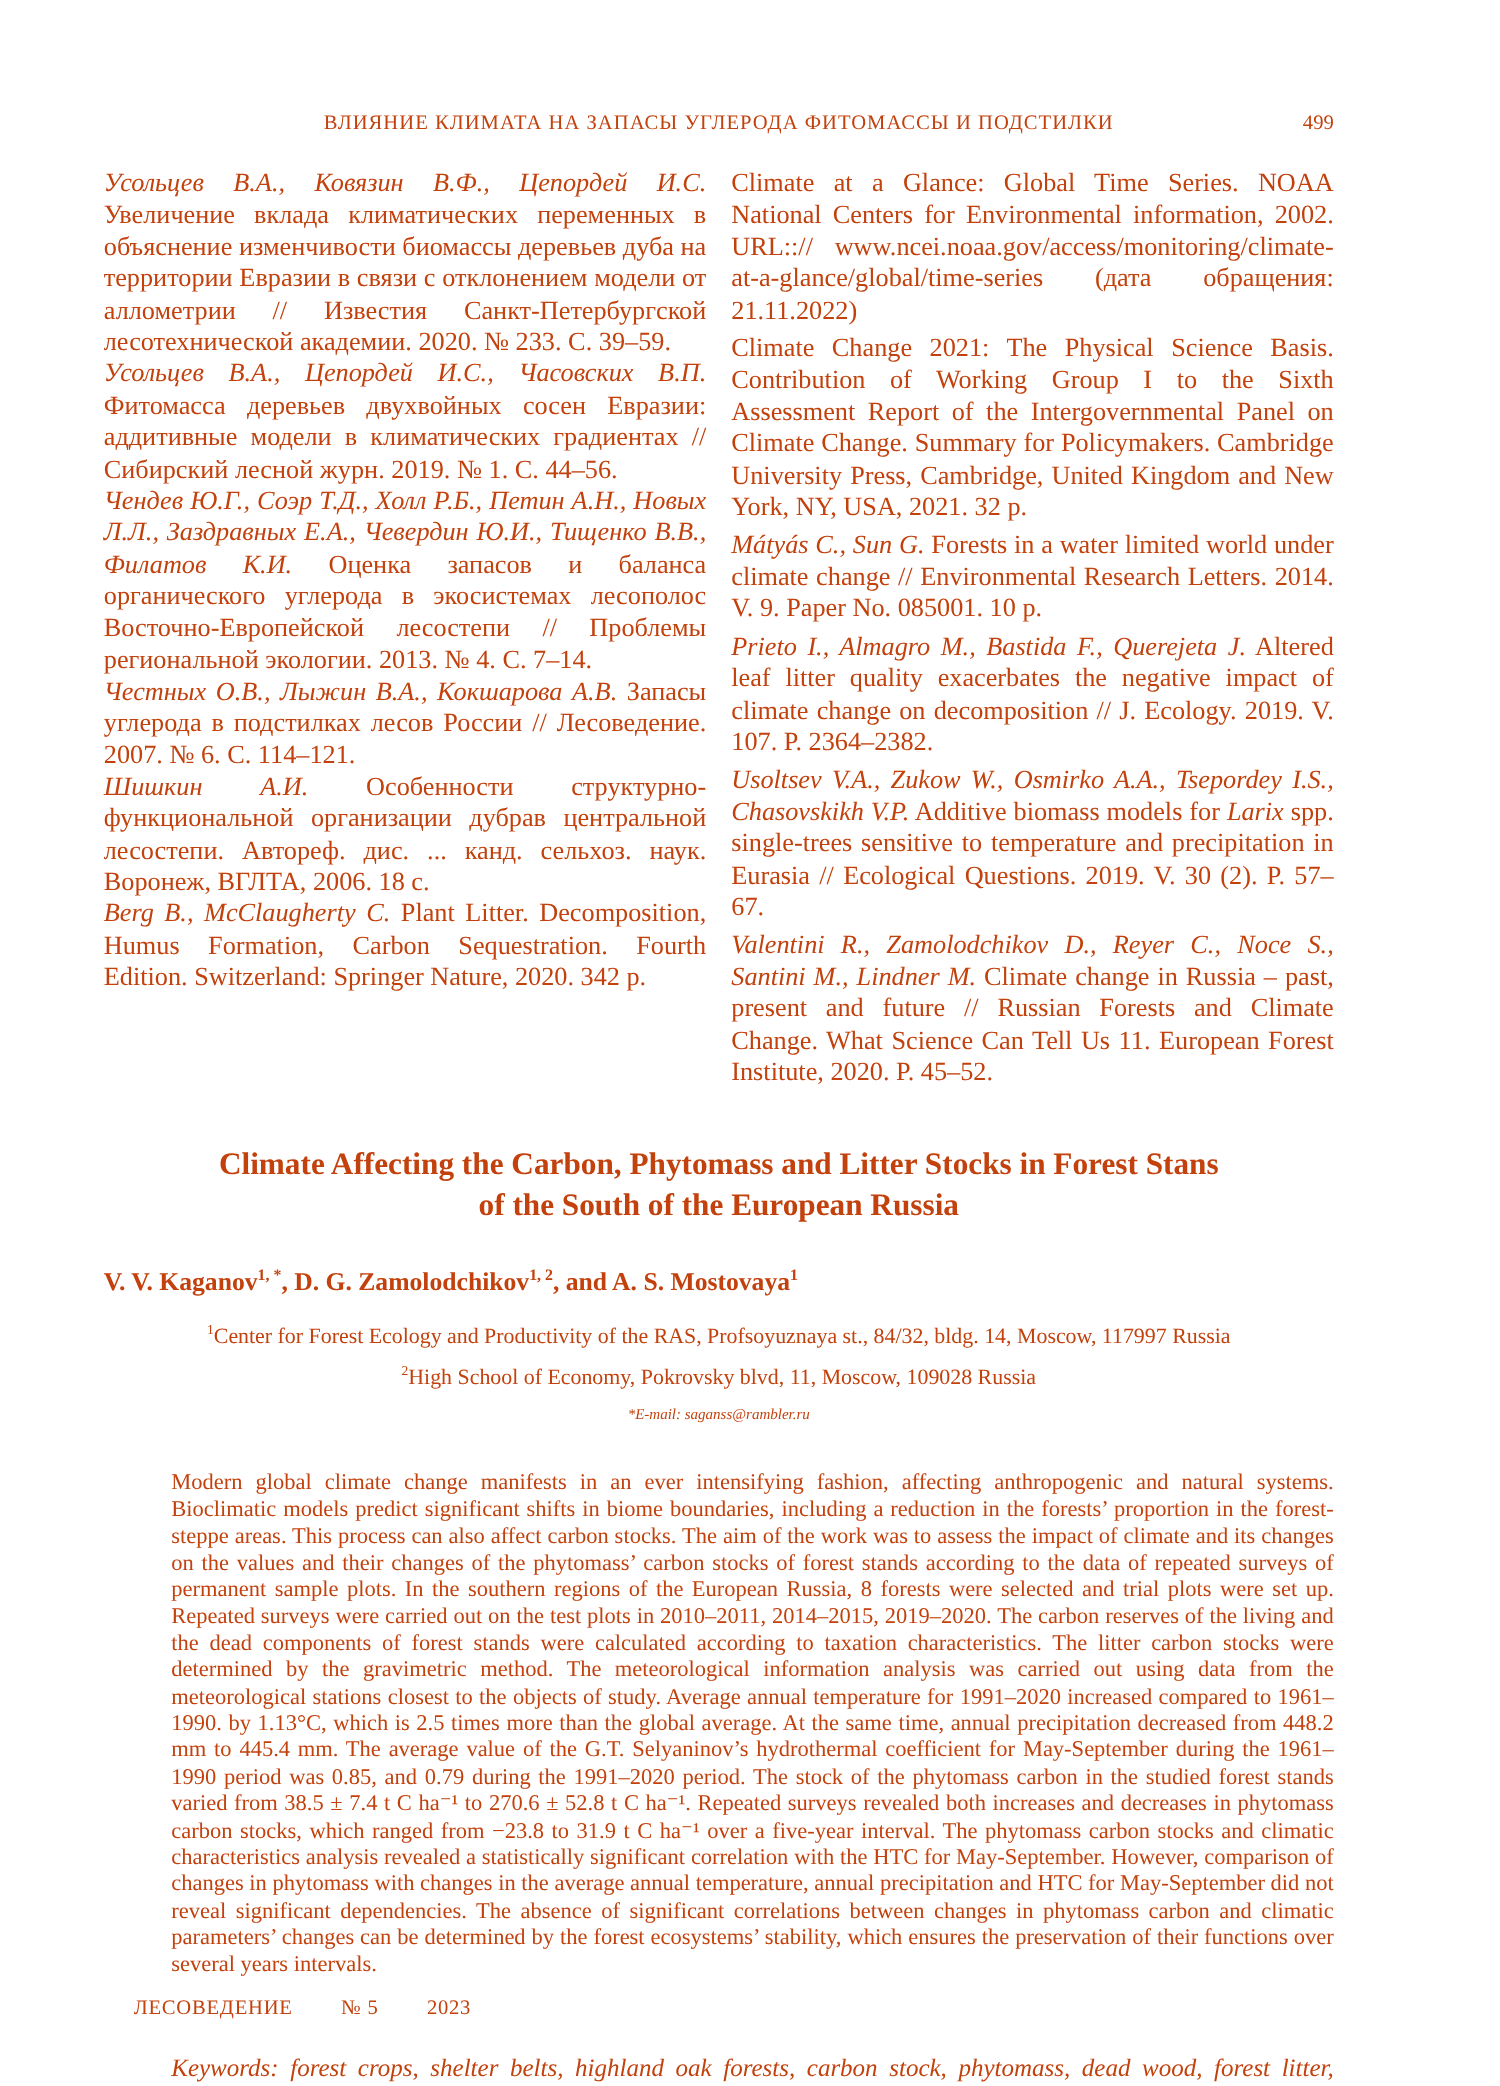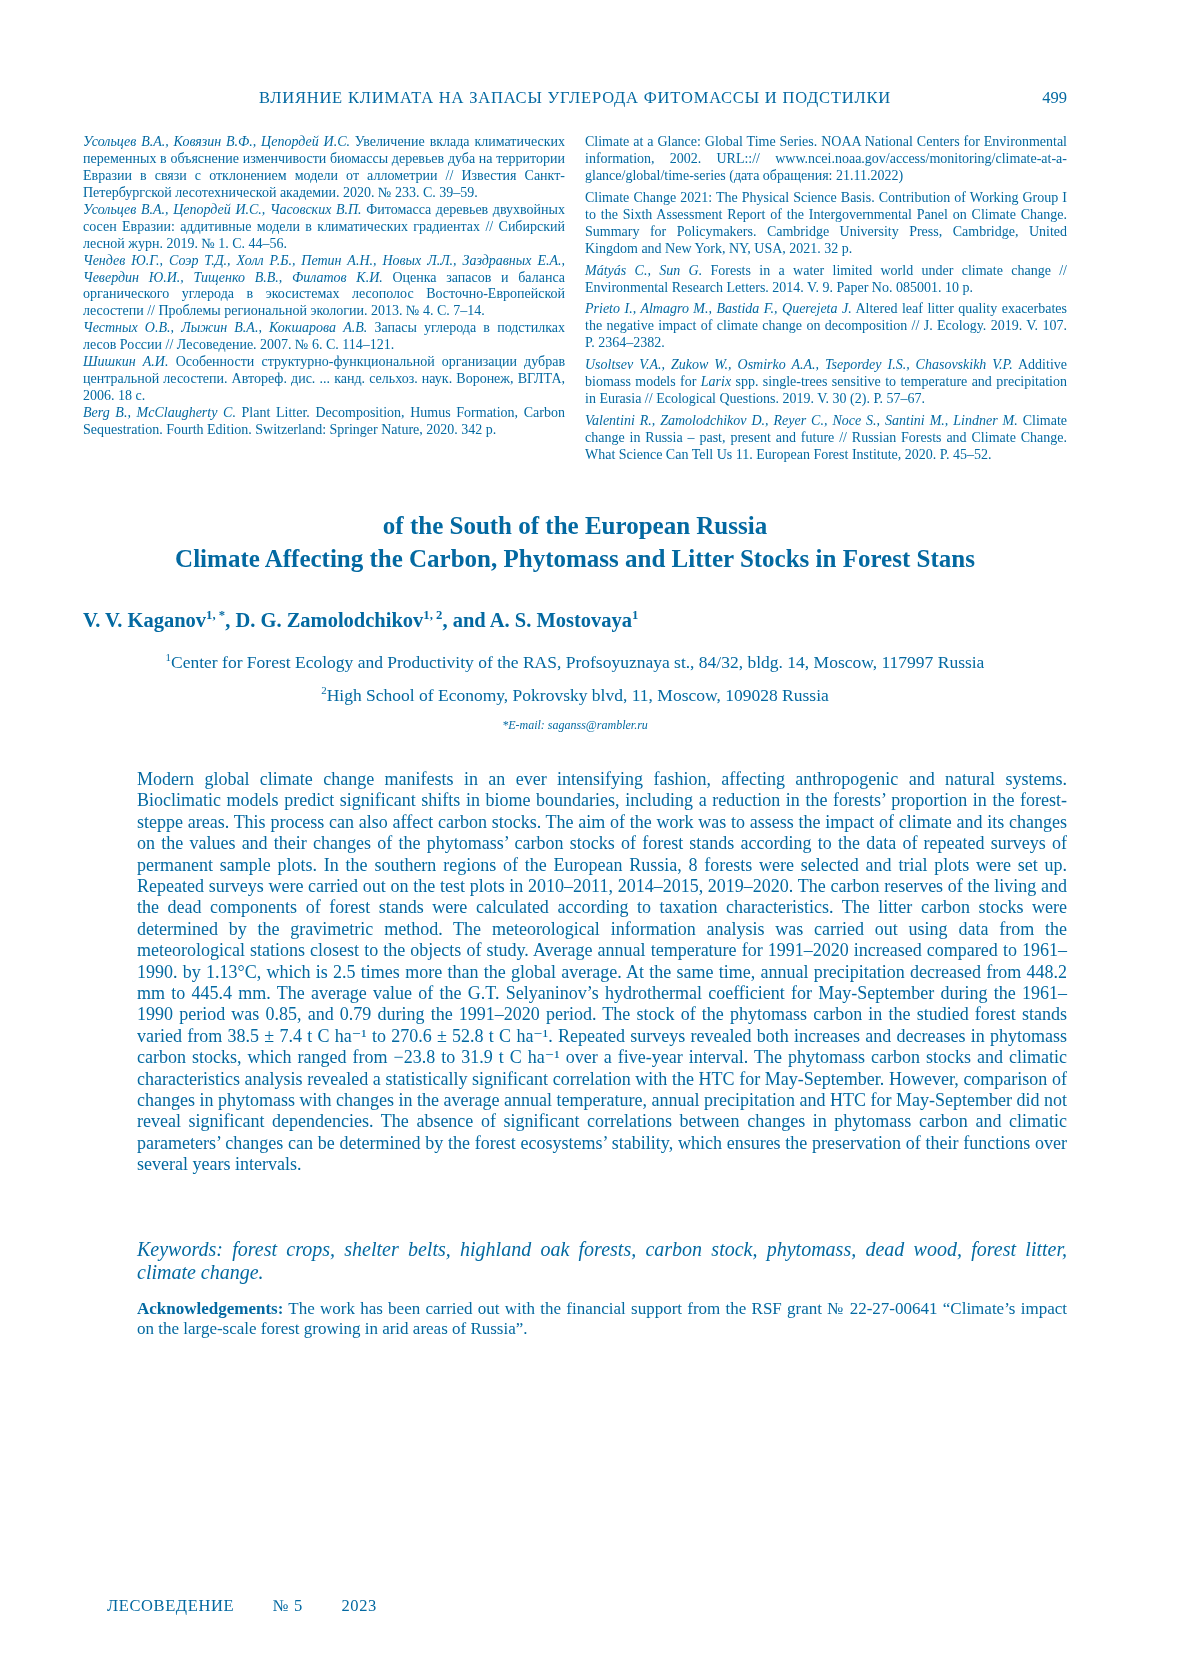--- a/index.html
+++ b/index.html
@@ -3,21 +3,21 @@
 <meta charset="utf-8">
 <style>
   html, body { margin: 0; padding: 0; background: #ffffff; }
   .page {
     position: relative;
     width: 1200px;
     height: 1669px;
     box-sizing: border-box;
     padding: 88px 133px 0 83px;
     background: #ffffff;
-    color: #0369a1;
+    color: #c2410c;
     font-family: "Liberation Serif", "DejaVu Serif", serif;
     overflow: hidden;
   }
   
   .running-head {
     position: relative;
     text-align: center;
     font-size: 16.5px;
     letter-spacing: 0.8px;
     margin-bottom: 26px;
@@ -26,21 +26,21 @@
   .page-number {
     position: absolute;
     right: 0;
     top: 0;
     letter-spacing: 0;
   }
   
   .refs {
     display: flex;
     gap: 20px;
-    font-size: 14px;
+    font-size: 21px;
     line-height: 1.21;
     text-align: justify;
   }
   .ref-col { flex: 1; min-width: 0; }
   .ref { margin: 0; }
   .ref-col-right .ref { margin-bottom: 5px; }
   .ref i { font-style: italic; }
   sup { font-size: 62%; line-height: 0; vertical-align: super; }
   
   .article-title {
@@ -130,22 +130,22 @@
       <p class="ref"><i></i><span>Climate at a Glance: Global Time Series. NOAA National Centers for Environmental information, 2002. URL::// www.ncei.noaa.gov/access/monitoring/climate-at-a-glance/global/time-series (дата обращения: 21.11.2022)</span></p>
       <p class="ref"><i></i><span>Climate Change 2021: The Physical Science Basis. Contribution of Working Group I to the Sixth Assessment Report of the Intergovernmental Panel on Climate Change. Summary for Policymakers. Cambridge University Press, Cambridge, United Kingdom and New York, NY, USA, 2021. 32 p.</span></p>
       <p class="ref"><i>Mátyás C., Sun G.</i><span> Forests in a water limited world under climate change // Environmental Research Letters. 2014. V. 9. Paper No. 085001. 10 p.</span></p>
       <p class="ref"><i>Prieto I., Almagro M., Bastida F., Querejeta J.</i><span> Altered leaf litter quality exacerbates the negative impact of climate change on decomposition // J. Ecology. 2019. V. 107. P. 2364–2382.</span></p>
       <p class="ref"><i>Usoltsev V.A., Zukow W., Osmirko A.A., Tsepordey I.S., Chasovskikh V.P.</i><span> Additive biomass models for </span><i>Larix</i><span> spp. single-trees sensitive to temperature and precipitation in Eurasia // Ecological Questions. 2019. V. 30 (2). P. 57–67.</span></p>
       <p class="ref"><i>Valentini R., Zamolodchikov D., Reyer C., Noce S., Santini M., Lindner M.</i><span> Climate change in Russia – past, present and future // Russian Forests and Climate Change. What Science Can Tell Us 11. European Forest Institute, 2020. P. 45–52.</span></p>
     </div>
   </div>
 
   <div class="article-title">
+    <div>Climate Affecting the Carbon, Phytomass and Litter Stocks in Forest Stans</div>
     <div>of the South of the European Russia</div>
-    <div>Climate Affecting the Carbon, Phytomass and Litter Stocks in Forest Stans</div>
   </div>
 
   <div class="authors-line"><span><span>V. V. Kaganov</span><sup>1, *</sup><span>, </span></span><span><span>D. G. Zamolodchikov</span><sup>1, 2</sup><span>, and </span></span><span><span>A. S. Mostovaya</span><sup>1</sup><span></span></span></div>
 
   <div class="affiliation affiliation-1"><sup>1</sup><span>Center for Forest Ecology and Productivity of the RAS, Profsoyuznaya st., 84/32, bldg. 14, Moscow, 117997 Russia</span></div>
   <div class="affiliation affiliation-2"><sup>2</sup><span>High School of Economy, Pokrovsky blvd, 11, Moscow, 109028 Russia</span></div>
 
   <div class="email-line">*E-mail: saganss@rambler.ru</div>
 
   <div class="abstract-block">Modern global climate change manifests in an ever intensifying fashion, affecting anthropogenic and natural systems. Bioclimatic models predict significant shifts in biome boundaries, including a reduction in the forests’ proportion in the forest-steppe areas. This process can also affect carbon stocks. The aim of the work was to assess the impact of climate and its changes on the values and their changes of the phytomass’ carbon stocks of forest stands according to the data of repeated surveys of permanent sample plots. In the southern regions of the European Russia, 8 forests were selected and trial plots were set up. Repeated surveys were carried out on the test plots in 2010–2011, 2014–2015, 2019–2020. The carbon reserves of the living and the dead components of forest stands were calculated according to taxation characteristics. The litter carbon stocks were determined by the gravimetric method. The meteorological information analysis was carried out using data from the meteorological stations closest to the objects of study. Average annual temperature for 1991–2020 increased compared to 1961–1990. by 1.13°C, which is 2.5 times more than the global average. At the same time, annual precipitation decreased from 448.2 mm to 445.4 mm. The average value of the G.T. Selyaninov’s hydrothermal coefficient for May-September during the 1961–1990 period was 0.85, and 0.79 during the 1991–2020 period. The stock of the phytomass carbon in the studied forest stands varied from 38.5 ± 7.4 t C ha⁻¹ to 270.6 ± 52.8 t C ha⁻¹. Repeated surveys revealed both increases and decreases in phytomass carbon stocks, which ranged from −23.8 to 31.9 t C ha⁻¹ over a five-year interval. The phytomass carbon stocks and climatic characteristics analysis revealed a statistically significant correlation with the HTC for May-September. However, comparison of changes in phytomass with changes in the average annual temperature, annual precipitation and HTC for May-September did not reveal significant dependencies. The absence of significant correlations between changes in phytomass carbon and climatic parameters’ changes can be determined by the forest ecosystems’ stability, which ensures the preservation of their functions over several years intervals.</div>

